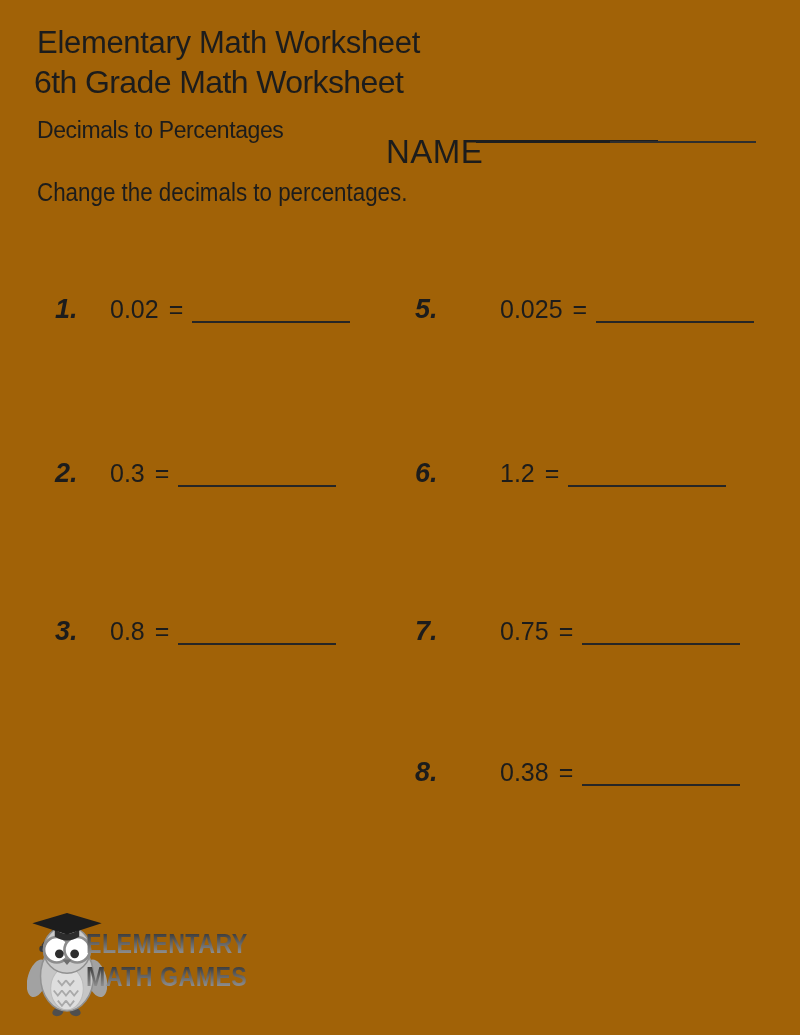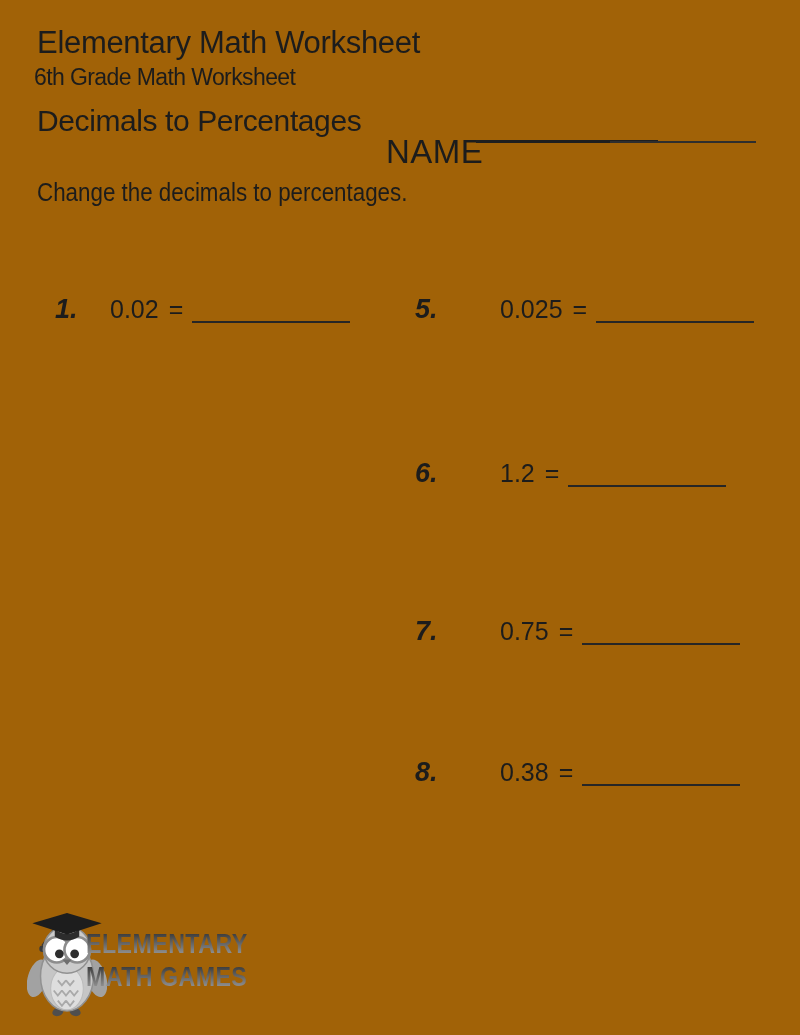--- a/index.html
+++ b/index.html
@@ -11,26 +11,26 @@
     color:#1c1c1c;
     overflow:hidden;
   }
   .title-line1{
     position:absolute;left:37px;top:25px;
     font-size:31px;font-weight:400;letter-spacing:-0.3px;
     white-space:nowrap;
   }
   .title-line2{
     position:absolute;left:34px;top:64px;
-    font-size:23px;font-weight:400;letter-spacing:-0.6px;
+    font-size:32px;font-weight:400;letter-spacing:-0.6px;
     white-space:nowrap;
   }
   .topic{
-    position:absolute;left:37px;top:104px;
-    font-size:30px;font-weight:400;letter-spacing:-0.4px;
+    position:absolute;left:37px;top:117px;
+    font-size:23px;font-weight:400;letter-spacing:-0.4px;
     white-space:nowrap;
   }
   .name-label{
     position:absolute;left:386px;top:107px;
     font-size:33px;letter-spacing:0.5px;
     white-space:nowrap;
     margin-top:26px;
   }
   .name-line-a{
     position:absolute;left:476px;top:140px;
@@ -104,20 +104,26 @@
   <div class="topic">Decimals to Percentages</div>
   <div class="name-label">NAME</div>
   <div class="name-line-a"></div>
   <div class="name-line-b"></div>
 
   <div class="instruction">Change the decimals to percentages.</div>
 
   <div class="problem col-left row-1">
     <span class="num">1.</span><span class="val">0.02</span><span class="eq">=</span><span class="blank"></span>
   </div>
+  <div class="problem col-left row-2">
+    <span class="num">2.</span><span class="val">0.3</span><span class="eq">=</span><span class="blank"></span>
+  </div>
+  <div class="problem col-left row-3">
+    <span class="num">3.</span><span class="val">0.8</span><span class="eq">=</span><span class="blank"></span>
+  </div>
 
   <div class="problem col-right row-1">
     <span class="num">5.</span><span class="val">0.025</span><span class="eq">=</span><span class="blank"></span>
   </div>
   <div class="problem col-right row-2">
     <span class="num">6.</span><span class="val">1.2</span><span class="eq">=</span><span class="blank"></span>
   </div>
   <div class="problem col-right row-3">
     <span class="num">7.</span><span class="val">0.75</span><span class="eq">=</span><span class="blank"></span>
   </div>

